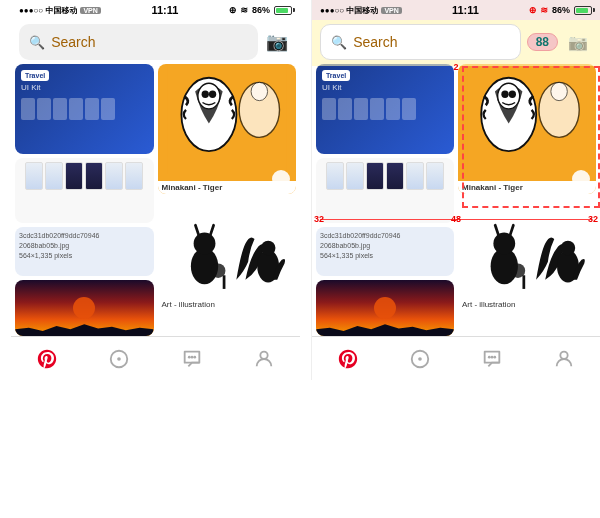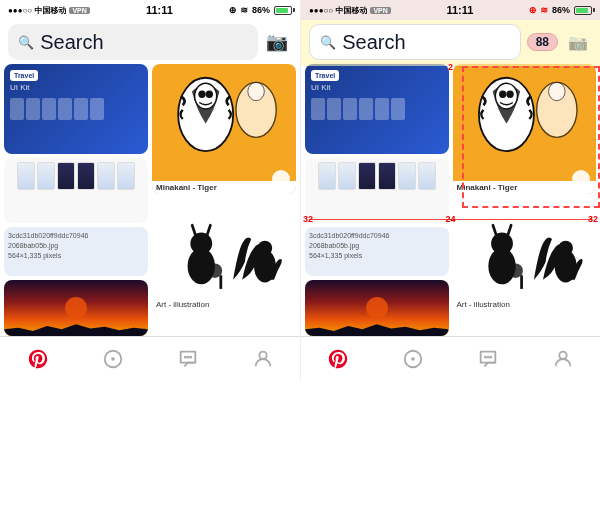--- a/index.html
+++ b/index.html
@@ -13,20 +13,21 @@
     }
 
     .phone-panel {
       width: 300px;
       height: 380px;
       display: flex;
       flex-direction: column;
       background: #fff;
       position: relative;
       overflow: hidden;
+      margin-left: 11px;
     }
 
     .phone-panel.right {
       border-left: 1px solid #eee;
     }
 
     
     .status-bar {
       height: 20px;
       background: #fff;
@@ -99,22 +100,22 @@
       gap: 6px;
       flex-shrink: 0;
     }
 
     .search-icon-wrap {
       color: #aaa;
       font-size: 13px;
     }
 
     .search-placeholder {
-      font-size: 20px;
-      color: #0f172a;
+      font-size: 14px;
+      color: #a16207;
       flex: 1;
     }
 
     
     .content-area {
       flex: 1;
       overflow: hidden;
       position: relative;
       display: flex;
       flex-direction: column;
@@ -452,33 +453,33 @@
       </div>
     </div>
   </div>
 
   <div style="position:relative;padding:4px 8px;display:flex;align-items:center;gap:6px;z-index:6;">
     <div class="search-bar" style="flex:1;margin:0;background:#fff;border:1px solid #ddd;">
       <span class="search-icon-wrap">🔍</span>
       <span class="search-placeholder">Search</span>
     </div>
 
-    <div style="background:#f5c6c6;color:#0f172a;font-size:12px;font-weight:700;padding:1px 8px;border-radius:10px;border:1px solid #f0a0a0;">88</div>
+    <div style="background:#f5c6c6;color:#0f766e;font-size:12px;font-weight:700;padding:1px 8px;border-radius:10px;border:1px solid #f0a0a0;">88</div>
     <div style="width:28px;height:28px;display:flex;align-items:center;justify-content:center;font-size:16px;color:#555;opacity:0.4;">📷</div>
   </div>
 
   <div style="position:absolute;top:62px;left:50%;transform:translateX(-50%);color:#e00;font-size:9px;font-weight:700;z-index:20;">2</div>
 
   <div class="content-area" style="position:relative;">
 
     <div style="position:absolute;top:2px;right:0;width:138px;height:142px;border:2px dashed #ff4444;z-index:15;pointer-events:none;"></div>
 
     <div style="position:absolute;top:150px;left:2px;color:#e00;font-size:9px;font-weight:700;z-index:20;">32</div>
 
-    <div style="position:absolute;top:150px;left:50%;transform:translateX(-50%);color:#e00;font-size:9px;font-weight:700;z-index:20;">24</div>
+    <div style="position:absolute;top:150px;left:50%;transform:translateX(-50%);color:#e00;font-size:9px;font-weight:700;z-index:20;">48</div>
 
     <div style="position:absolute;top:150px;right:2px;color:#e00;font-size:9px;font-weight:700;z-index:20;">32</div>
 
     <div style="position:absolute;top:155px;left:8px;right:8px;height:1px;background:#ff4444;z-index:14;pointer-events:none;"></div>
 
     <div class="pins-grid">
 
       <div class="pin-column">
 
         <div class="pin-card card-travel">

